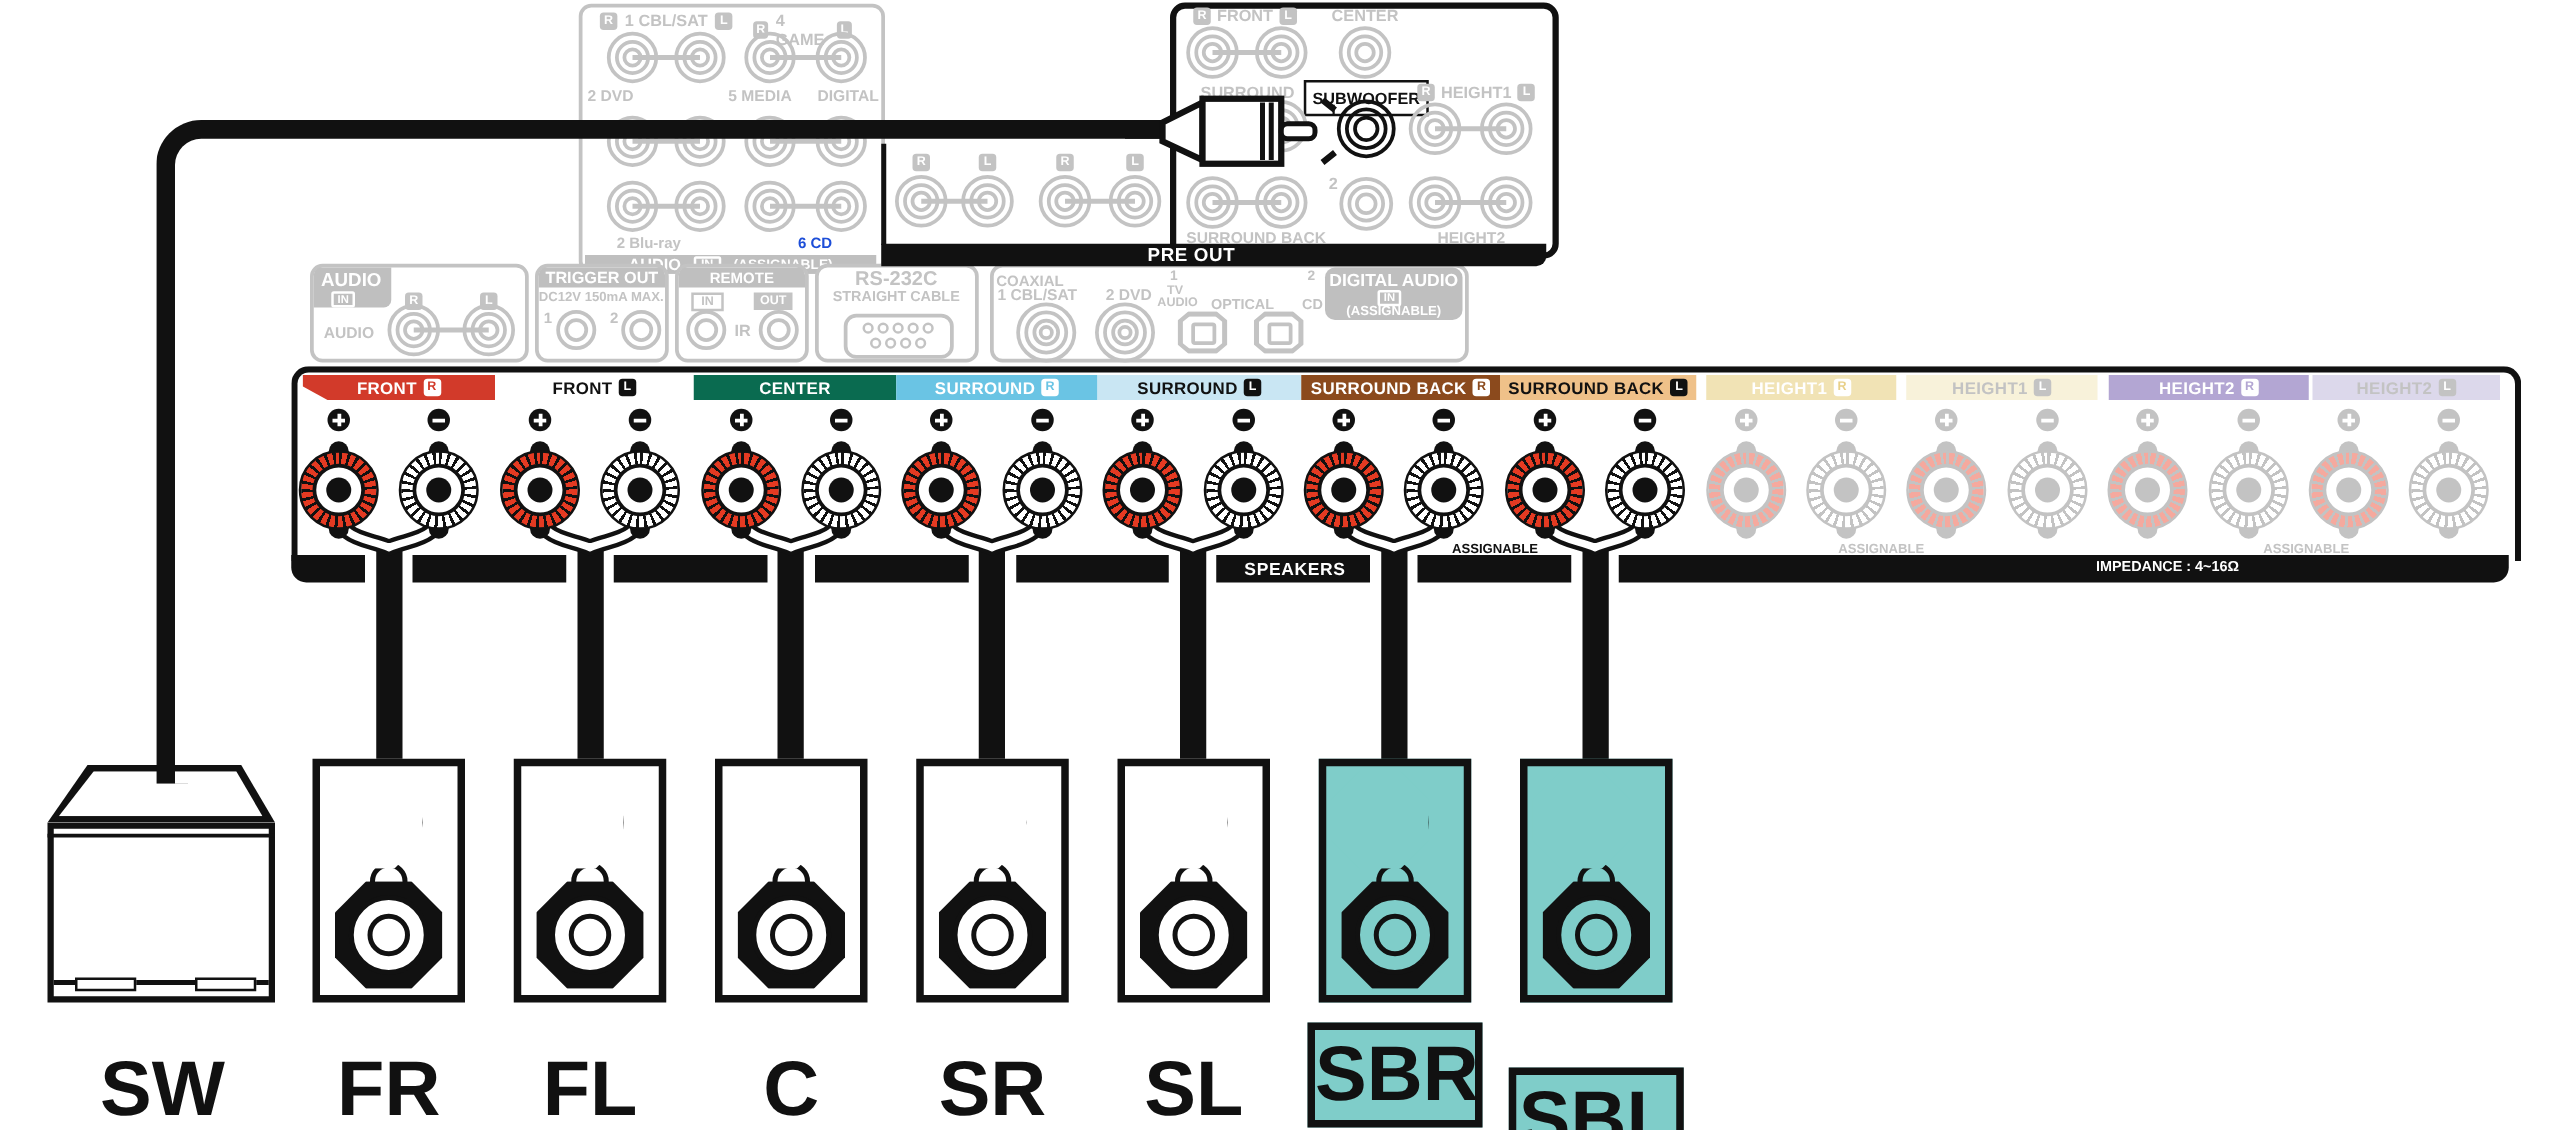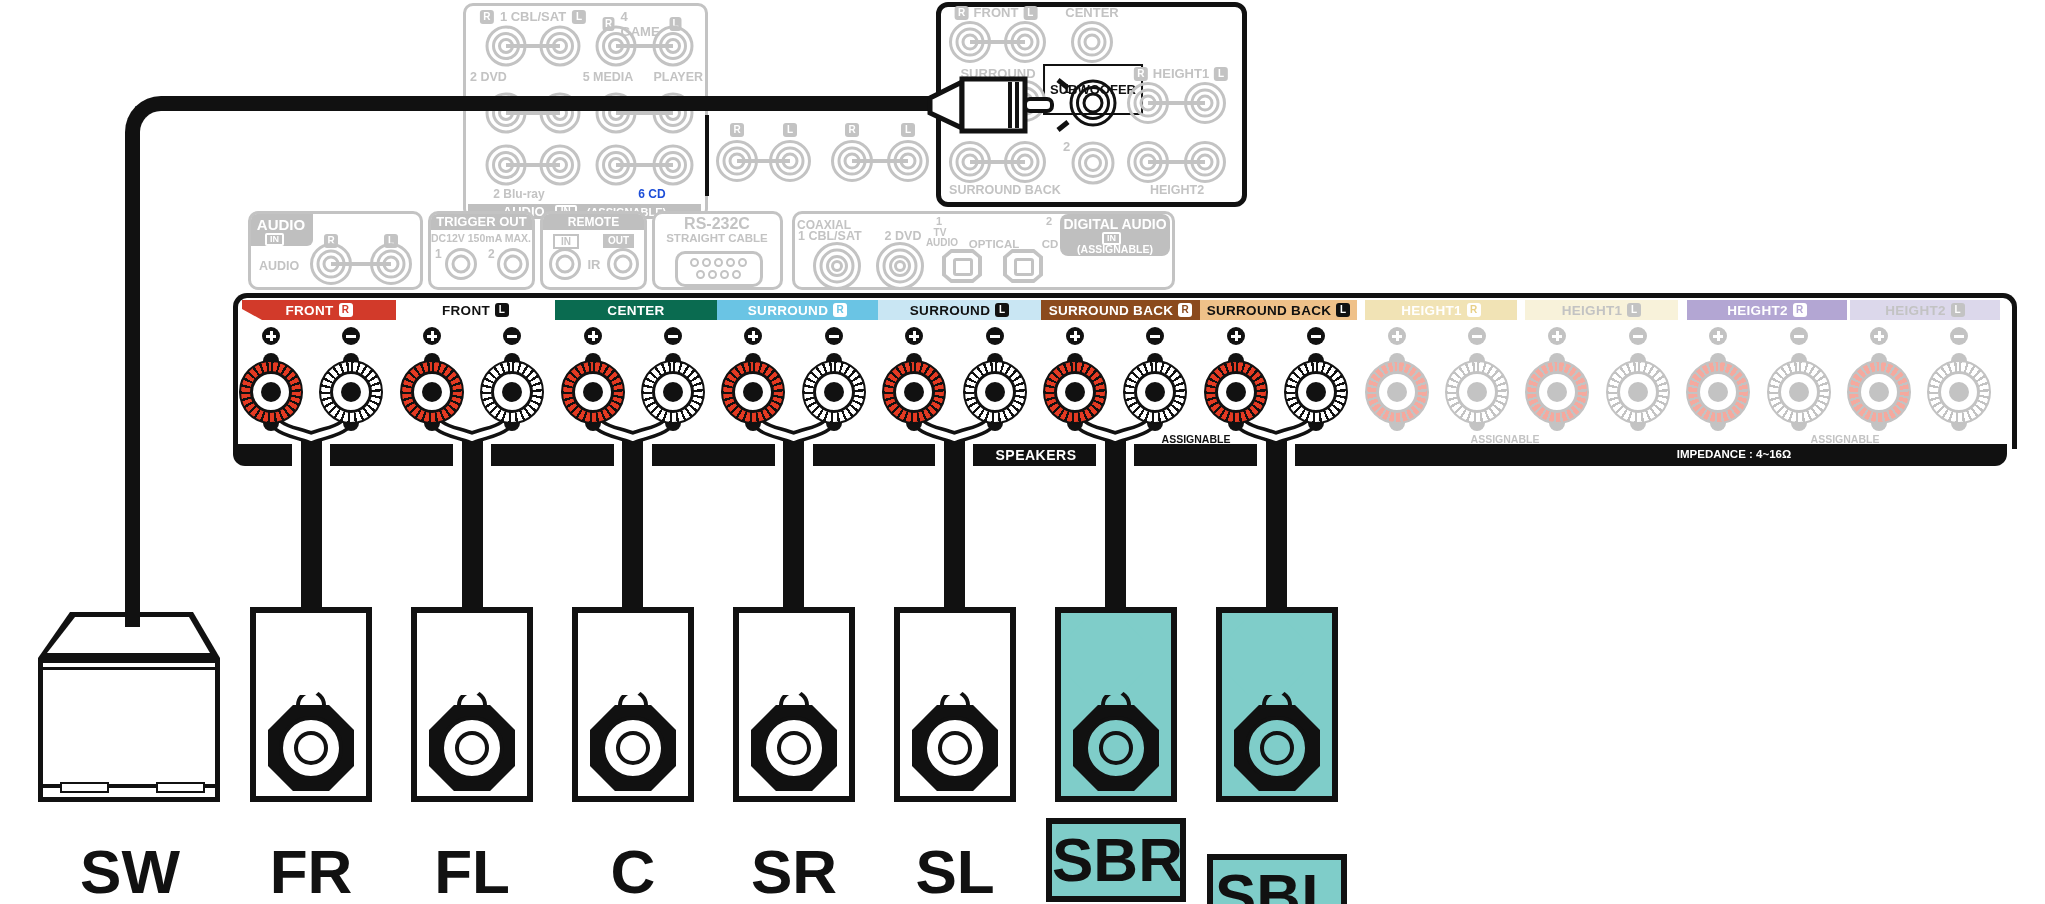--- a/index.html
+++ b/index.html
@@ -114,21 +114,21 @@
         <span class="ring" style="width: 22px; height: 22px; border: 3px solid rgb(195, 195, 195); background: transparent;"></span>
         <span class="ring" style="width: 10px; height: 10px; border: 3px solid rgb(195, 195, 195); background: transparent;"></span>
       </div>
       <div class="abs" style="left: 207px; top: 159px; width: 0px; height: 0px;">
         <span class="ring" style="width: 35px; height: 35px; border: 3px solid rgb(195, 195, 195); background: transparent;"></span>
         <span class="ring" style="width: 22px; height: 22px; border: 3px solid rgb(195, 195, 195); background: transparent;"></span>
         <span class="ring" style="width: 10px; height: 10px; border: 3px solid rgb(195, 195, 195); background: transparent;"></span>
       </div>
       <div class="abs" style="left: 4px; top: 64px; font-size: 12.5px; color: rgb(195, 195, 195); white-space: nowrap;">2 DVD</div>
       <div class="abs ctrx" style="left: 142px; top: 64px; font-size: 12.5px; color: rgb(195, 195, 195); white-space: nowrap;">5 MEDIA</div>
-      <div class="abs" style="left: 237px; top: 64px; font-size: 12.5px; color: rgb(195, 195, 195); white-space: nowrap; transform: translateX(-100%);">PLAYER</div>
+      <div class="abs" style="left: 237px; top: 64px; font-size: 12.5px; color: rgb(195, 195, 195); white-space: nowrap; transform: translateX(-100%);">DIGITAL</div>
       <div class="abs ctrx" style="left: 53px; top: 181px; font-size: 12px; color: rgb(195, 195, 195); white-space: nowrap;">2 Blu-ray</div>
       <div class="abs ctrx" style="left: 186px; top: 181px; font-size: 12px; color: #1d4ed8; white-space: nowrap;">6 CD</div>
       <div class="abs" style="left: 2px; top: 198px; width: 233px; height: 15px; background: rgb(191, 191, 191); border-radius: 0px 0px 7px 7px; display: flex; align-items: center; justify-content: center; gap: 10px;">
         <span style="color: rgb(255, 255, 255); font-size: 13px;">AUDIO</span>
         <span style="color: rgb(255, 255, 255); font-size: 10px; border: 2px solid rgb(255, 255, 255); padding: 0px 4px; border-radius: 2px; line-height: 10px;">IN</span>
         <span style="color: rgb(255, 255, 255); font-size: 11px;">(ASSIGNABLE)</span>
       </div>
     </div>
 
   <div id="preout-box" class="abs" style="left:936px;top:2px;width:301px;height:195px;border:5px solid #111;border-radius:12px;background:#fff;">
@@ -148,21 +148,21 @@
         <span class="ring" style="width: 36px; height: 36px; border: 3px solid rgb(195, 195, 195); background: transparent;"></span>
         <span class="ring" style="width: 23px; height: 23px; border: 3px solid rgb(195, 195, 195); background: transparent;"></span>
         <span class="ring" style="width: 11px; height: 11px; border: 3px solid rgb(195, 195, 195); background: transparent;"></span>
       </div>
       <div class="abs" style="left: 151px; top: 35px; width: 0px; height: 0px;">
         <span class="ring" style="width: 36px; height: 36px; border: 3px solid rgb(195, 195, 195); background: transparent;"></span>
         <span class="ring" style="width: 23px; height: 23px; border: 3px solid rgb(195, 195, 195); background: transparent;"></span>
         <span class="ring" style="width: 11px; height: 11px; border: 3px solid rgb(195, 195, 195); background: transparent;"></span>
       </div>
       <div class="abs ctrx" style="left: 57px; top: 59px; font-size: 13px; color: rgb(195, 195, 195); white-space: nowrap;">SURROUND</div>
-      <div class="abs" style="left: 152px; top: 57px; transform: translateX(-50%); border: 2.5px solid rgb(17, 17, 17); padding: 16px 5px; font-size: 13px; color: rgb(17, 17, 17); background: rgb(255, 255, 255); line-height: 15px; text-align: center;">SUBWOOFER</div>
+      <div class="abs" style="left: 152px; top: 57px; transform: translateX(-50%); border: 2.5px solid rgb(17, 17, 17); padding: 5px 5px; font-size: 13px; color: rgb(17, 17, 17); background: rgb(255, 255, 255); line-height: 15px; text-align: center;">SUBWOOFER</div>
       <div class="abs" style="left: 240px; top: 59px; display: flex; gap: 5px; align-items: center; transform: translateX(-50%);">
         <div class="abs badge" style="left: 0px; top: 0px; width: 14px; height: 14px; line-height: 14px; font-size: 10px; color: rgb(255, 255, 255); background: rgb(195, 195, 195); position: static; transform: none;">R</div>
         <span style="color: rgb(195, 195, 195); font-size: 13px; position: static; transform: none;">HEIGHT1</span>
         <div class="abs badge" style="left: 0px; top: 0px; width: 14px; height: 14px; line-height: 14px; font-size: 10px; color: rgb(255, 255, 255); background: rgb(195, 195, 195); position: static; transform: none;">L</div>
       </div>
       <div class="abs" style="left: 29px; top: 94px; width: 0px; height: 0px;">
         <span class="ring" style="width: 36px; height: 36px; border: 3px solid rgb(195, 195, 195); background: transparent;"></span>
         <span class="ring" style="width: 23px; height: 23px; border: 3px solid rgb(195, 195, 195); background: transparent;"></span>
         <span class="ring" style="width: 11px; height: 11px; border: 3px solid rgb(195, 195, 195); background: transparent;"></span>
       </div>
@@ -213,20 +213,23 @@
       </div>
       <div class="abs" style="left: 264px; top: 155px; width: 0px; height: 0px;">
         <span class="ring" style="width: 36px; height: 36px; border: 3px solid rgb(195, 195, 195); background: transparent;"></span>
         <span class="ring" style="width: 23px; height: 23px; border: 3px solid rgb(195, 195, 195); background: transparent;"></span>
         <span class="ring" style="width: 11px; height: 11px; border: 3px solid rgb(195, 195, 195); background: transparent;"></span>
       </div>
       <div class="abs ctrx" style="left: 64px; top: 176px; font-size: 12.5px; color: rgb(195, 195, 195); white-space: nowrap;">SURROUND BACK</div>
       <div class="abs ctrx" style="left: 236px; top: 176px; font-size: 12.5px; color: rgb(195, 195, 195); white-space: nowrap;">HEIGHT2</div>
     </div>
 
+  <div class="abs" style="left:705px;top:195px;width:532px;height:18px;background:#111;border-bottom-right-radius:8px;z-index:6;">
+    <span class="abs wtx" style="left:213px;top:1px;font-size:15px;letter-spacing:.5px;">PRE OUT</span>
+  </div>
 
   <div id="connector-row">
       <div class="abs cbox" style="left: 248px; top: 211px; width: 169px; height: 73px;">
         <div class="abs" style="left: 0px; top: 0px; width: 62px; height: 32px; background: rgb(191, 191, 191); border-radius: 6px 0px;"></div>
         <div class="abs ctrx" style="left: 30px; top: 2px; font-size: 15px; color: rgb(255, 255, 255); white-space: nowrap;">AUDIO</div>
         <div class="abs" style="left: 14px; top: 19px; font-size: 9px; color: rgb(255, 255, 255); border: 2px solid rgb(255, 255, 255); padding: 0px 3px; line-height: 9px; border-radius: 2px;">IN</div>
         <div class="abs badge" style="left: 80px; top: 20px; width: 14px; height: 14px; line-height: 14px; font-size: 10px; color: rgb(255, 255, 255); background: rgb(195, 195, 195);">R</div>
         <div class="abs badge" style="left: 140px; top: 20px; width: 14px; height: 14px; line-height: 14px; font-size: 10px; color: rgb(255, 255, 255); background: rgb(195, 195, 195);">L</div>
         <div class="abs" style="left: 8px; top: 45px; font-size: 12.5px; color: rgb(195, 195, 195); white-space: nowrap;">AUDIO</div>
         <div class="abs" style="left: 80px; top: 48px; width: 60px; height: 4px; background: rgb(195, 195, 195);"></div>

